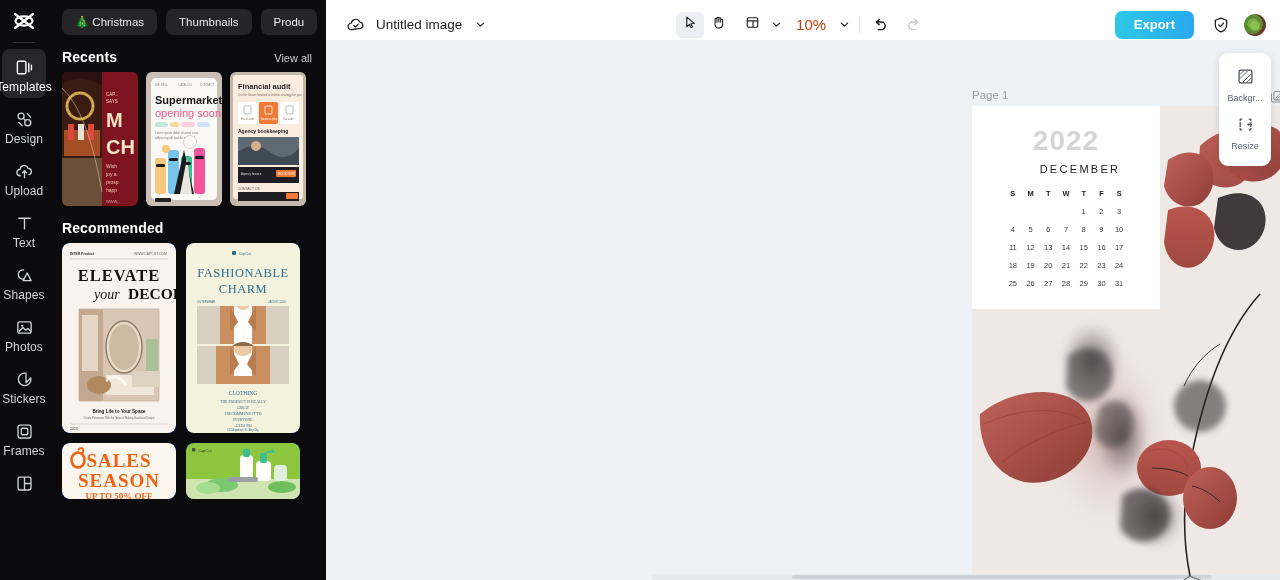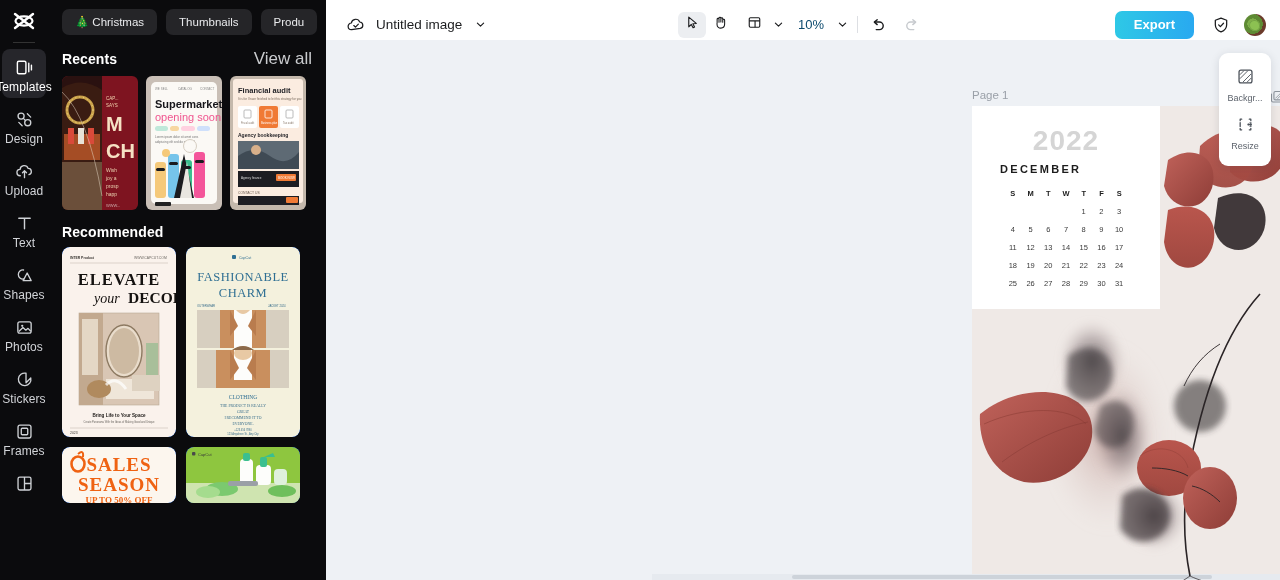--- a/index.html
+++ b/index.html
@@ -45,42 +45,42 @@
   .chip {
     background: #252528; color: #e9eaec; font-size: 11.5px;
     padding: 6px 13px; border-radius: 7px; white-space: nowrap;
     display: flex; align-items: center; gap: 3px;
   }
   .sec-head {
     display: flex; align-items: baseline; justify-content: space-between;
     padding: 14px 14px 7px 14px;
   }
   .sec-title { font-size: 14px; font-weight: bold; color: #fff; letter-spacing: .1px;}
-  .sec-link { font-size: 17px; color: #c9cbce; cursor: pointer; }
+  .sec-link { font-size: 11px; color: #c9cbce; cursor: pointer; }
 
   .recents { display: flex; gap: 8px; padding: 0 0 0 14px; position: relative; }
   .rthumb { width: 76px; height: 134px; border-radius: 6px; overflow: hidden; position: relative; flex: 0 0 76px; }
 
   .recom { display: flex; gap: 10px; padding: 0 0 0 14px; flex-wrap: wrap; }
   .rcard { width: 114px; height: 190px; border-radius: 8px; overflow: hidden; position: relative; background:#3b82f6;}
 
   
   .main { flex: 1; height: 580px; display: flex; flex-direction: column; background: #fff; position: relative; }
   .topbar {
     height: 40px; background: #fff; display: flex; align-items: center;
     padding: 9px 14px 0 20px; gap: 0; flex: 0 0 40px; position: relative; z-index: 4;
   }
   .doc-name { font-size: 13.5px; color: #1b1c1e; }
   .tb-btn {
     width: 28px; height: 26px; border-radius: 6px; display:flex;
     align-items:center; justify-content:center; cursor:pointer;
   }
   .tb-btn.sel { background: #eceef1; }
   .chev { width: 12px; height: 12px; display:flex;align-items:center;justify-content:center;cursor:pointer;}
-  .zoom-val { font-size: 13px; color: #0c4a6e; }
+  .zoom-val { font-size: 15px; color: #c2410c; }
   .vdiv { width: 1px; height: 17px; background: #dddfe3; margin: 0 9px; }
   .export-btn {
     height: 28px; padding: 0 19px; border-radius: 7px;
     background: linear-gradient(90deg,#2ec8e6 0%, #29a9f0 100%);
     color: #fff; font-size: 13px; font-weight: bold;
     display: flex; align-items: center; justify-content: center; cursor: pointer;
   }
   .avatar {
     width: 22px; height: 22px; border-radius: 50%; overflow:hidden;
     background: radial-gradient(circle at 40% 45%, #7fae4a 0 30%, #5e8a33 31% 55%, #6b3a2a 56% 100%);
@@ -105,21 +105,21 @@
   }
   .page-white { position: absolute; left:0; top:0; width: 188px; height: 203px; background: #fff; z-index: 3;}
   .page-beige { position: absolute; left:0; top:0; width: 314px; height: 478px; background: #efe9e6; }
   .cal { position: absolute; left: 0; top: 0; width: 188px; height: 203px; z-index: 4; }
   .cal-year {
     text-align: center; font-size: 28px; font-weight: bold; color: #d5d5d5;
     letter-spacing: 1px; padding-top: 21px; line-height: 1;
     font-family: "Liberation Sans", sans-serif;
   }
   .cal-month {
-    text-align: left; font-size: 11px; font-weight: bold; color: #1d1d1d;
+    text-align: center; font-size: 11px; font-weight: normal; color: #1d1d1d;
     letter-spacing: 2.3px; margin-top: 8px; padding-left: 28px;
   }
   .cal-grid {
     margin: 14px auto 0 auto; width: 124px;
     display: grid; grid-template-columns: repeat(7, 1fr); row-gap: 9px;
   }
   .cal-dow { font-size: 7.5px; font-weight: bold; color: #1d1d1d; text-align: center; }
   .cal-day { font-size: 7.5px; color: #3a3a3a; text-align: center; }
 
   

